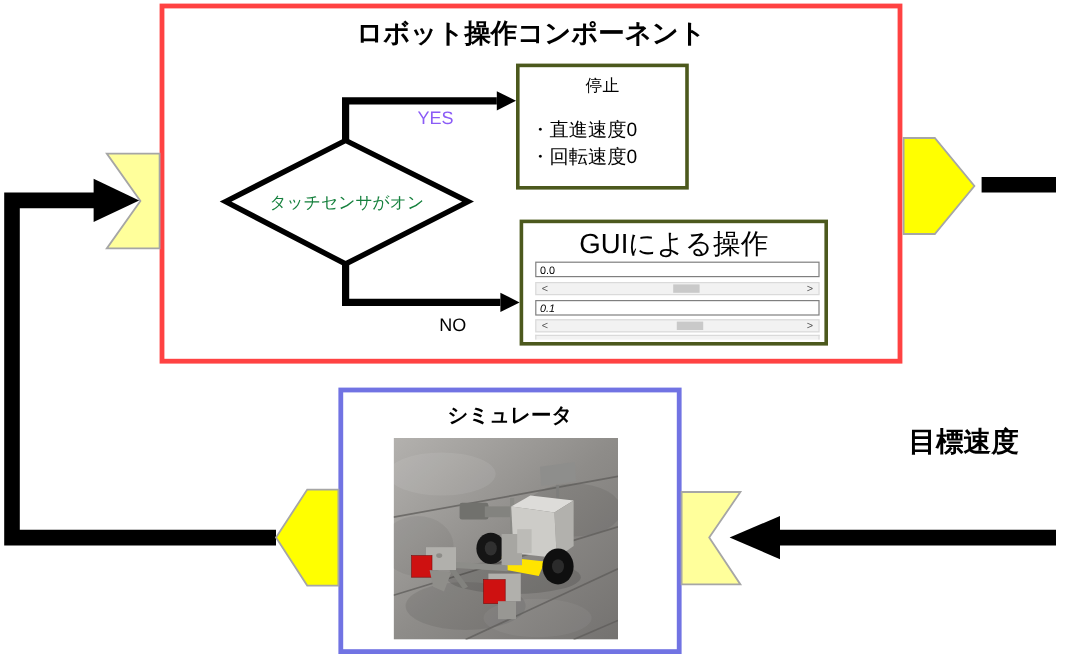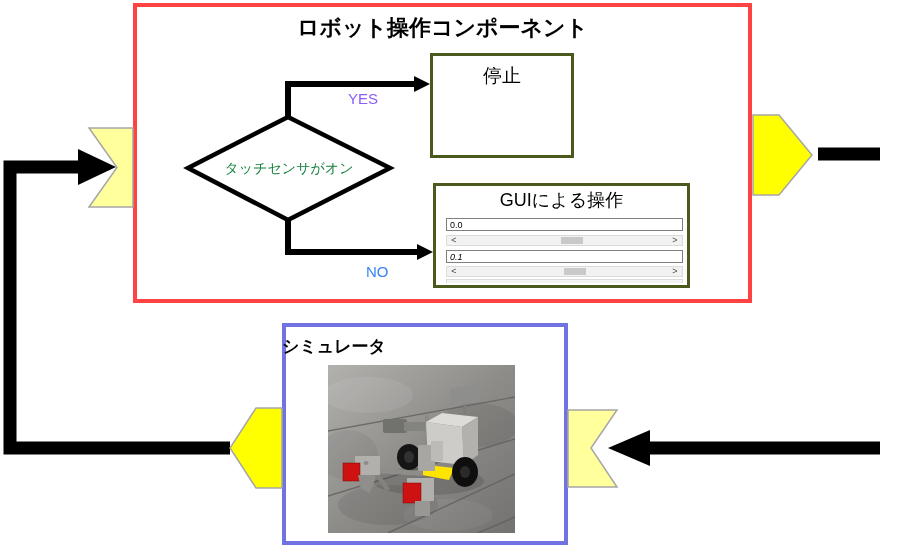--- a/index.html
+++ b/index.html
@@ -6,50 +6,50 @@
   *{box-sizing:border-box;font-family:"Liberation Sans","DejaVu Sans",sans-serif;}
   .canvas{position:relative;width:880px;height:550px;background:#fff;overflow:hidden;}
 
   
   .component-box{position:absolute;left:133px;top:3px;width:619px;height:300px;
     border:4px solid var(--red-border);background:#fff;}
   .component-title{position:absolute;left:133px;top:13px;width:619px;text-align:center;
     font-size:22px;font-weight:bold;color:#000;}
   .olive-box{position:absolute;border:3px solid var(--olive-border);background:#fff;}
   .stop-box{left:430px;top:53px;width:144px;height:105px;}
-  .stop-title{position:absolute;top:7px;left:0;width:100%;text-align:center;font-size:19px;color:#000;}
+  .stop-title{position:absolute;top:7px;left:0;width:100%;text-align:center;font-size:14px;color:#000;}
   .stop-items{position:absolute;top:41px;left:9px;font-size:16px;line-height:23px;color:#000;}
   .gui-box{left:433px;top:183px;width:257px;height:105px;}
-  .gui-title{position:absolute;top:2px;left:0;width:100%;text-align:center;font-size:18px;color:#000;}
+  .gui-title{position:absolute;top:2px;left:0;width:100%;text-align:center;font-size:23px;color:#000;}
 
   .gui-input{position:absolute;left:10px;width:237px;height:13px;border:1px solid #7f7f7f;
     background:#fff;font-size:9px;padding:0 16px 0 3px;color:#000;line-height:11px;outline:none;}
   .gui-input.one{top:32px;} .gui-input.two{top:64px;font-style:italic;}
   .scrollbar{position:absolute;left:10px;width:237px;height:11px;background:#f2f2f2;
     border:1px solid #dadada;}
   .scrollbar.one{top:49px;} .scrollbar.two{top:80px;}
   .sb-arrow{position:absolute;top:0;width:12px;height:9px;font-size:9px;line-height:9px;
     color:#4a4a4a;text-align:center;cursor:default;}
   .sb-left{left:1px;} .sb-right{right:1px;}
   .sb-thumb{position:absolute;top:1px;height:7px;width:22px;background:#c9c9c9;}
   .thumb1{left:114px;} .thumb2{left:117px;}
   .gui-thinbar{position:absolute;left:10px;top:93px;width:237px;height:4px;
     background:#f2f2f2;border:1px solid #dadada;border-bottom:none;}
 
   .simulator-box{position:absolute;left:282px;top:323px;width:286px;height:222px;
     border:4px solid var(--blue-border);background:#fff;}
-  .simulator-title{position:absolute;left:282px;top:335px;width:286px;
+  .simulator-title{position:absolute;left:282px;top:335px;width:286px;text-align:center;
     font-size:17px;font-weight:bold;color:#000;}
   .sim-photo{position:absolute;left:328px;top:365px;width:187px;height:168px;}
 
   
   .decision-label{position:absolute;left:188px;top:160px;width:202px;text-align:center;
     font-size:14px;color:#15803d;}
   .yes-label{position:absolute;left:348px;top:90px;width:52px;font-size:15px;color:#8b5cf6;}
-  .no-label{position:absolute;left:366px;top:263px;width:44px;font-size:15px;color:#3b82f6;}
+  .no-label{position:absolute;left:366px;top:263px;width:44px;font-size:15px;color:#000000;}
   .side-label{position:absolute;font-size:23px;font-weight:bold;color:#000;}
   .sensor-label{left:28px;top:331px;}
   .target-label{left:757px;top:353px;}
 
   
   .overlay{position:absolute;left:0;top:0;width:908px;height:550px;pointer-events:none;}
   .flow-line{fill:none;stroke:var(--connector);stroke-width:6;}
   .flow-head{fill:var(--connector);}
   .loop-line{fill:none;stroke:var(--connector);stroke-width:13;}
   .loop-head{fill:var(--connector);}
@@ -60,20 +60,24 @@
 </head>
 <body>
 
 <div class="canvas">
 
   <div class="component-box"></div>
   <div class="component-title">ロボット操作コンポーネント</div>
 
   <div class="olive-box stop-box">
     <div class="stop-title">停止</div>
+    <div class="stop-items">
+      <div>・直進速度0</div>
+      <div>・回転速度0</div>
+    </div>
   </div>
 
   <div class="olive-box gui-box">
     <div class="gui-title">GUIによる操作</div>
     <input class="gui-input one" value="0.0" style="">
     <div class="scrollbar one">
       <div class="sb-arrow sb-left">&lt;</div>
       <div class="sb-thumb thumb1"></div>
       <div class="sb-arrow sb-right">&gt;</div>
     </div>
@@ -156,14 +160,15 @@
     <path class="flow-line" d="M288,117 L288,84 L414,84"></path>
     <polygon class="flow-head" points="414,76 430,84 414,92"></polygon>
 
     <path class="flow-line" d="M288,220 L288,252 L417,252"></path>
     <polygon class="flow-head" points="417,244 433,252 417,260"></polygon>
   </svg>
 
   <div class="decision-label">タッチセンサがオン</div>
   <div class="yes-label">YES</div>
   <div class="no-label">NO</div>
+  <div class="side-label target-label">目標速度</div>
 
 </div>
 
 </body></html>

